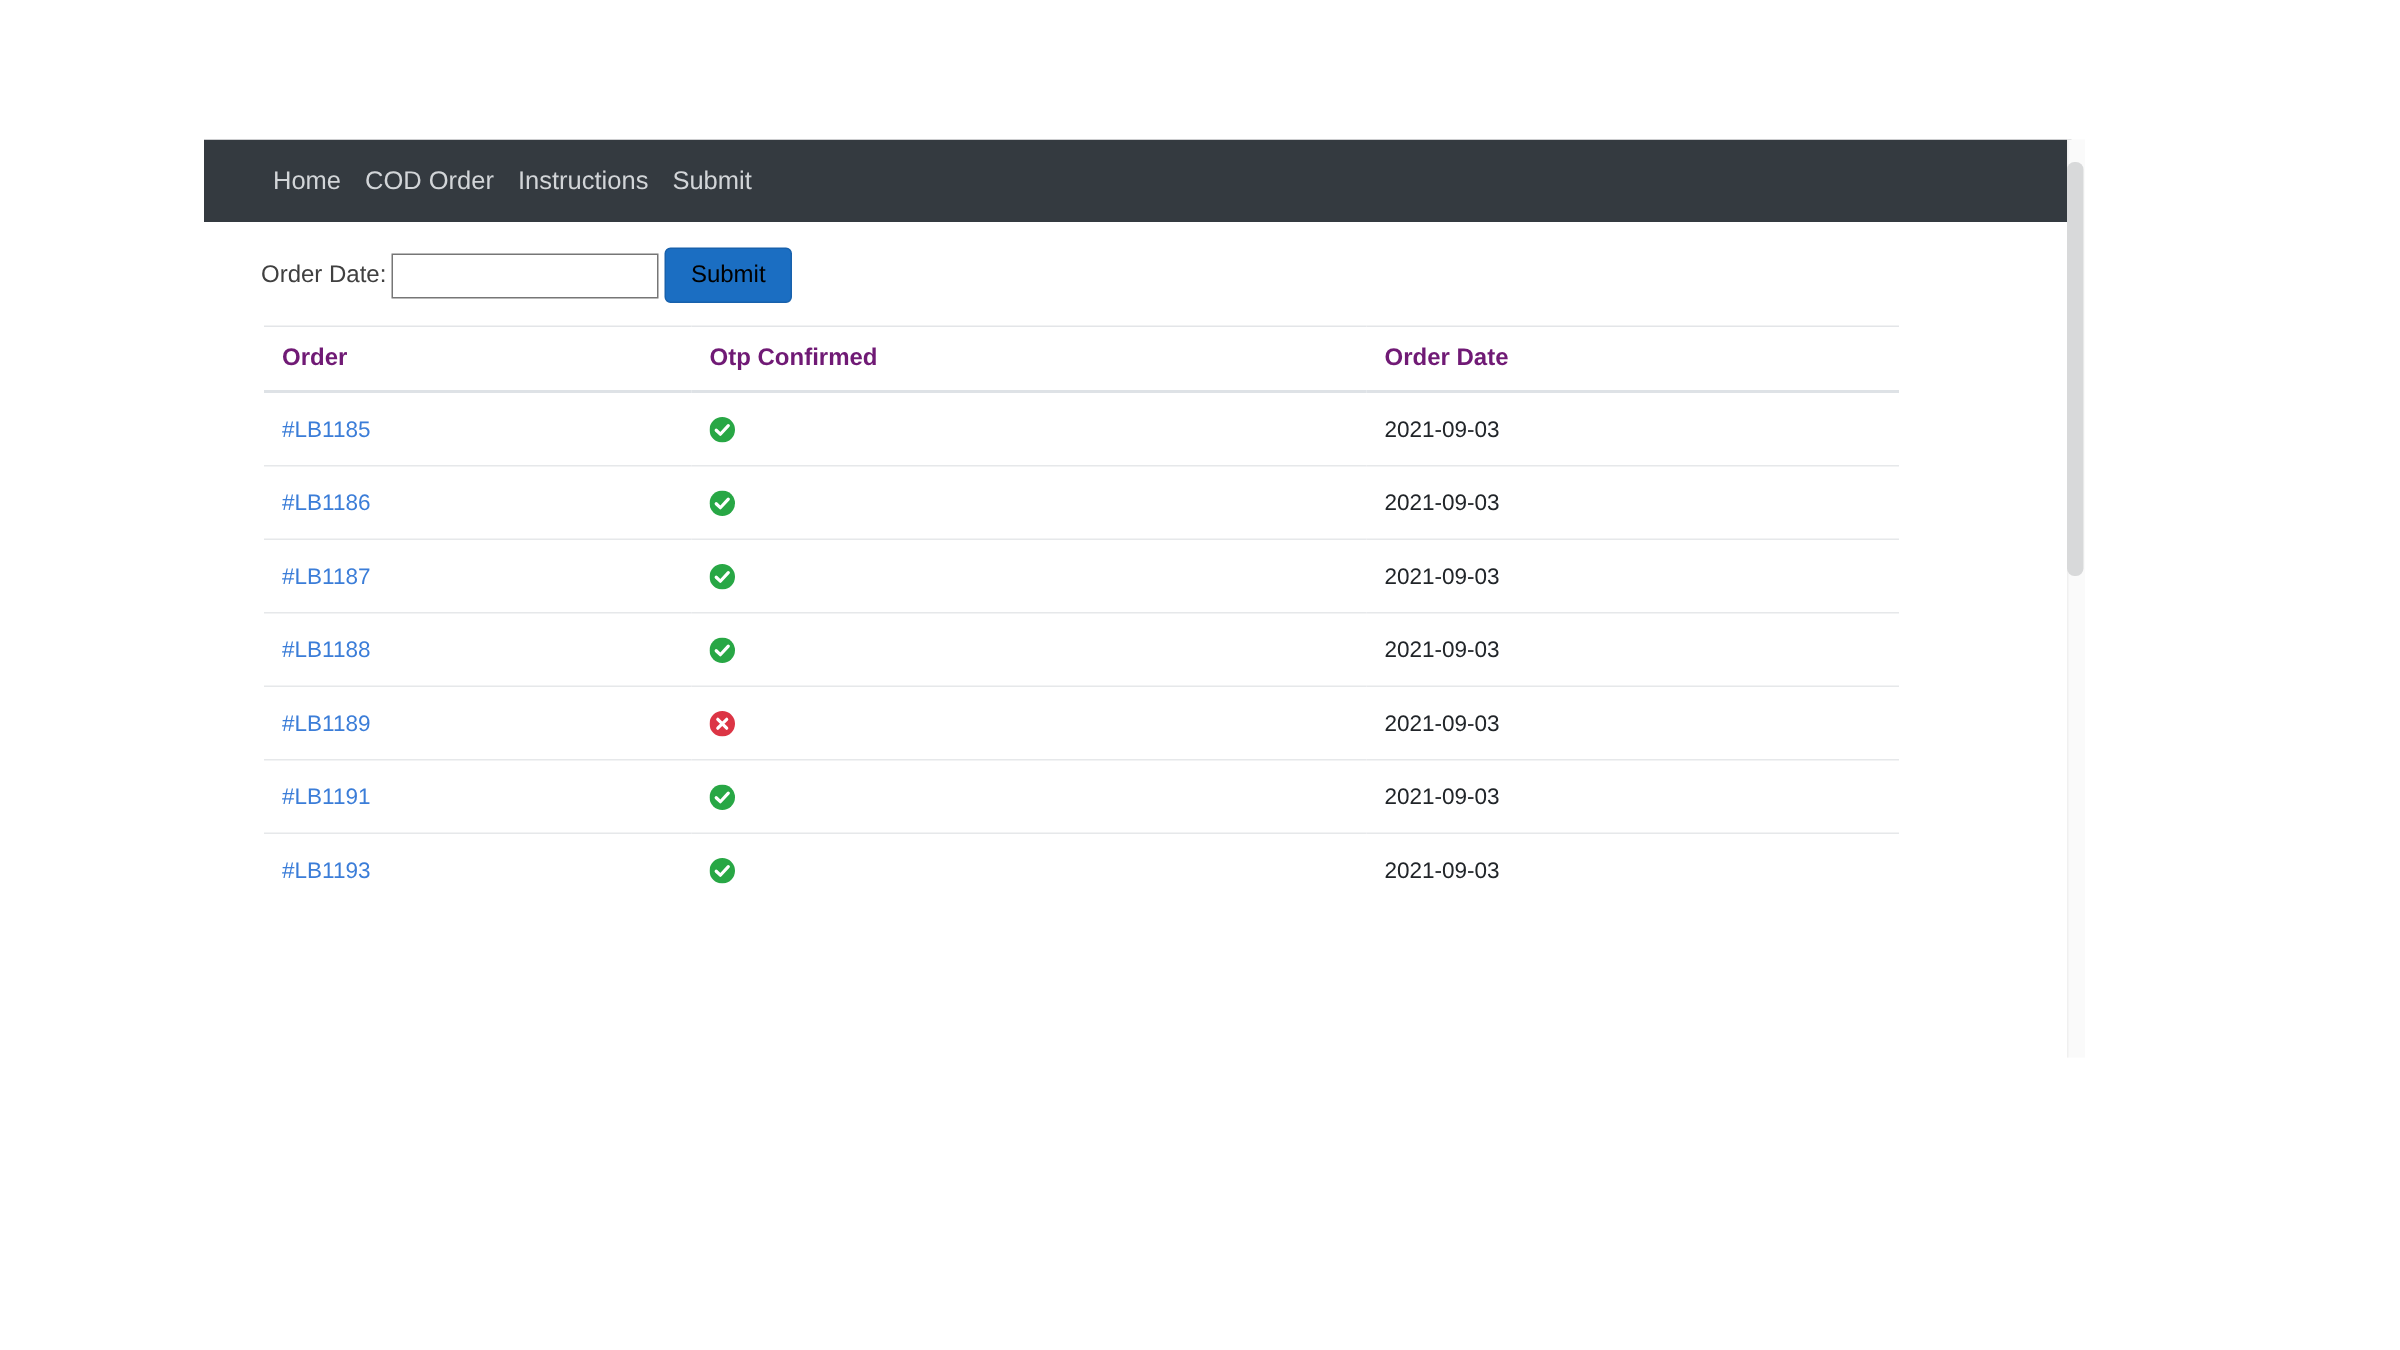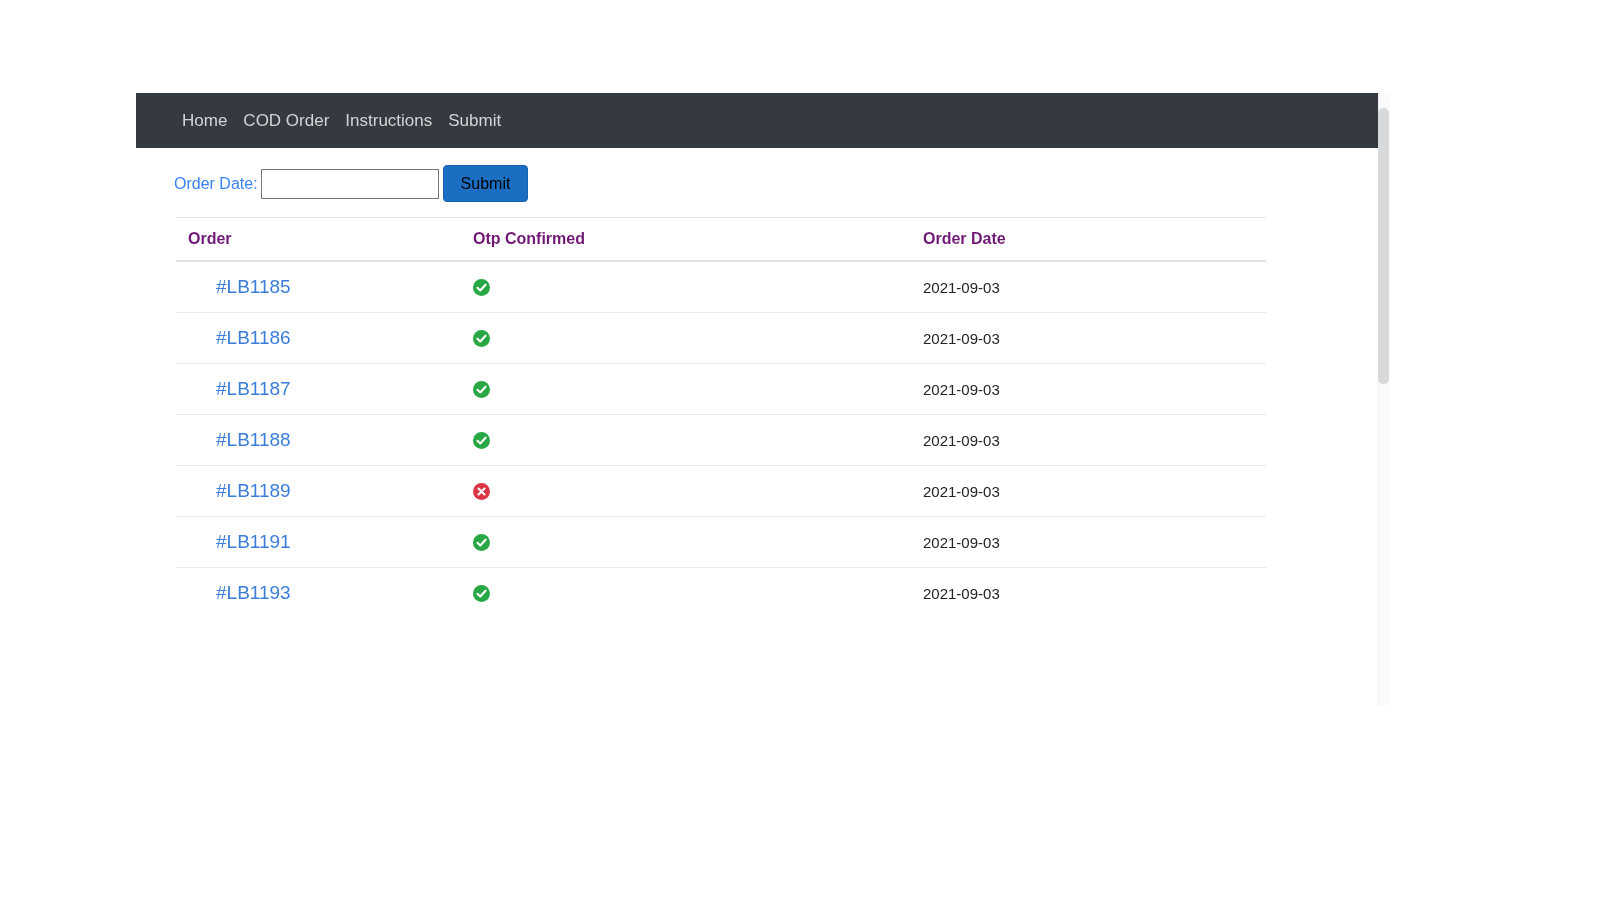--- a/index.html
+++ b/index.html
@@ -63,21 +63,21 @@
   .form-row {
     position: absolute;
     left: 38px;
     top: 72px;
     display: flex;
     align-items: center;
   }
 
   .form-label {
     font-size: 16px;
-    color: #3b82f6;
+    color: #404040;
     line-height: 20px;
     white-space: nowrap;
   }
 
   .date-input {
     width: 178px;
     height: 30px;
     margin-left: 3px;
     border: 1px solid #767676;
     background: #ffffff;
@@ -137,23 +137,22 @@
     border-bottom: none;
   }
 
   .col-order   { width: 285px; }
   .col-otp     { width: 450px; }
   .col-date    { width: 355px; }
 
   .order-link {
     color: #3b7dd8;
     text-decoration: none;
-    font-size: 19px;
+    font-size: 15px;
     cursor: pointer;
-    margin-left: 28px;
   }
 
   .status-icon {
     display: inline-block;
     width: 17px;
     height: 17px;
     vertical-align: middle;
   }
 
   

